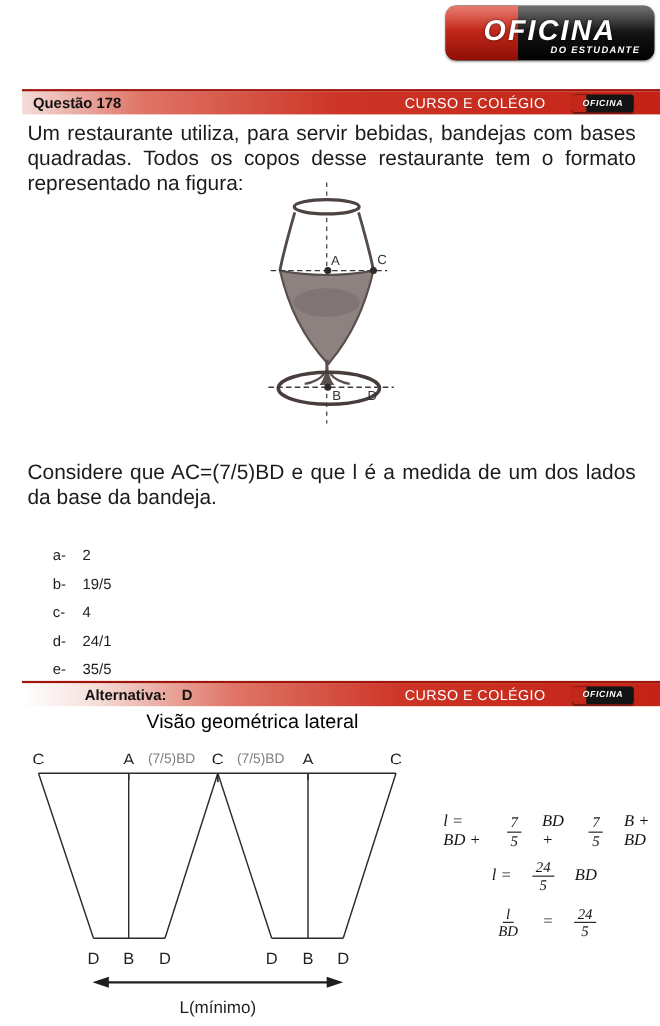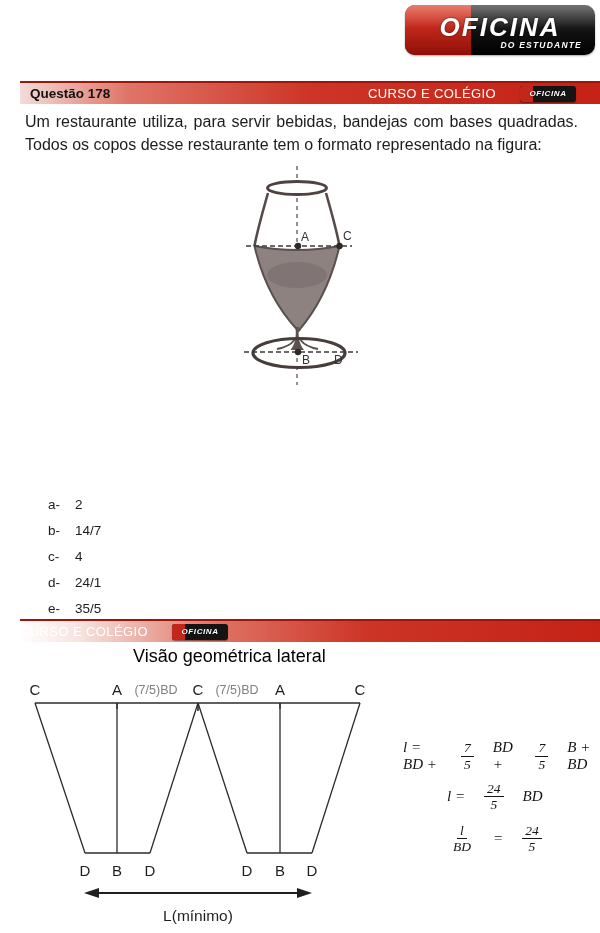--- a/index.html
+++ b/index.html
@@ -30,21 +30,21 @@
   .bar-right{display:flex;align-items:center;gap:24px;padding-right:44px;}
   .bar-brand{color:#fff;font-size:13px;letter-spacing:.4px;white-space:nowrap;}
   .mini-logo{position:relative;width:56px;height:16px;background:#141414;border-radius:3px;
        display:flex;align-items:center;justify-content:center;overflow:hidden;
        box-shadow:0 1px 1px rgba(0,0,0,.4);}
   .mini-red{position:absolute;left:0;top:0;width:13px;height:100%;background:#c2271a;}
   .mini-text{position:relative;color:#fff;font-style:italic;font-weight:bold;font-size:8px;
        letter-spacing:.6px;z-index:1;text-shadow:0 0 1px #000;}
 
   
-  .para{position:absolute;left:25px;width:553px;font-size:16px;line-height:23px;
+  .para{position:absolute;left:25px;width:553px;font-size:19px;line-height:23px;
         text-align:justify;color:#1c1c1c;}
   .p1{top:110px;}
   .p2{top:418px;}
   .p2 p{margin:0;}
 
   
   .options{position:absolute;left:48px;top:491px;font-size:13.5px;}
   .option{display:flex;height:26px;align-items:center;}
   .opt-letter{width:27px;}
 
@@ -112,46 +112,50 @@
   <path d="M168 187 Q156 185 150.5 178" fill="none" stroke="#5a504d" stroke-width="2"></path>
 
   <ellipse cx="149" cy="191" rx="46" ry="14.5" fill="none" stroke="#473e3b" stroke-width="3.2"></ellipse>
   <line x1="94" y1="190" x2="208" y2="190" stroke="#3a3a3a" stroke-width="1.3" stroke-dasharray="5 3"></line>
   <circle cx="148" cy="190" r="3.2" fill="#2f2a28"></circle>
   <text x="152" y="202" font-size="12" fill="#333">B</text>
   <text x="184" y="202" font-size="12" fill="#333">D</text>
 </svg>
 
 <div class="para p2">
+  <p>Considere que AC=(7/5)BD e que l é a medida de um dos lados da base da bandeja.</p>
 </div>
 
 <div class="options">
   <div class="option">
     <span class="opt-letter">a-</span>
     <span>2</span>
   </div>
   <div class="option">
     <span class="opt-letter">b-</span>
-    <span>14/7</span>
+    <span>19/5</span>
   </div>
   <div class="option">
     <span class="opt-letter">c-</span>
     <span>4</span>
   </div>
   <div class="option">
     <span class="opt-letter">d-</span>
     <span>24/1</span>
   </div>
   <div class="option">
     <span class="opt-letter">e-</span>
     <span>35/5</span>
   </div>
 </div>
 
 <div class="bar bar-a">
+  <span class="bar-left">
+    <span>Alternativa:</span><span class="alt-answer">D</span>
+  </span>
   <span class="bar-right">
     <span class="bar-brand">CURSO E COLÉGIO</span>
     <span class="mini-logo">
       <span class="mini-red"></span>
       <span class="mini-text">OFICINA</span>
     </span>
   </span>
 </div>
 
 <div class="caption">Visão geométrica lateral</div>

